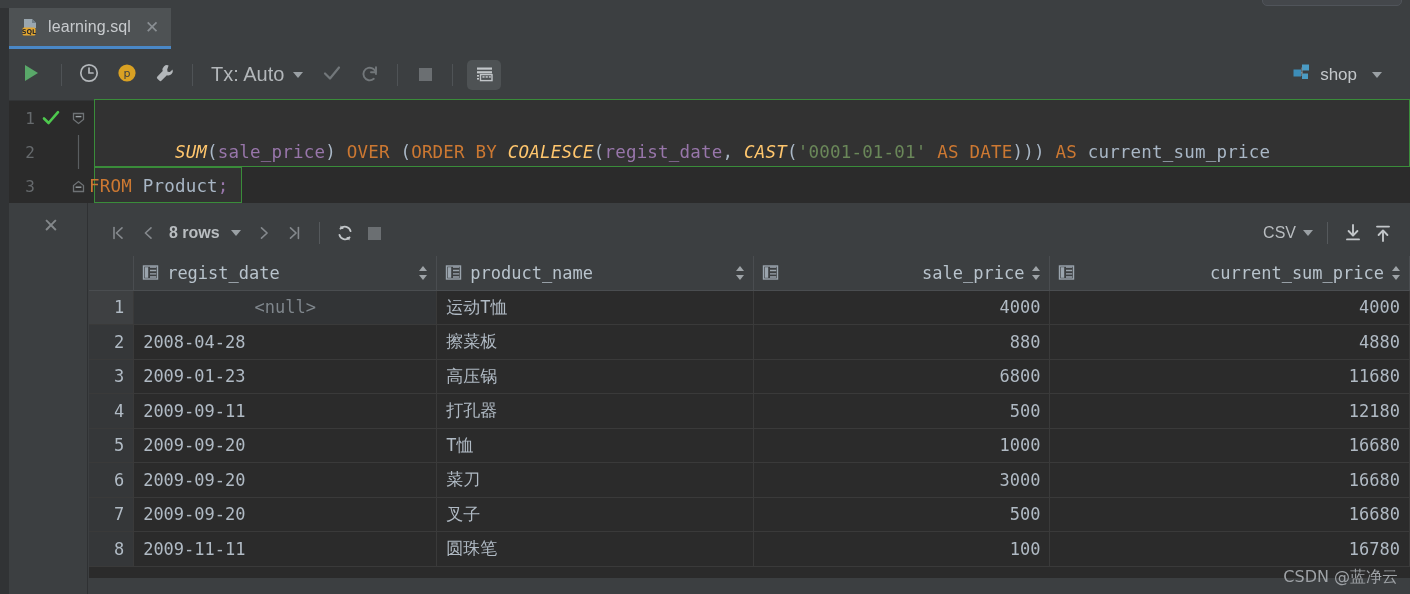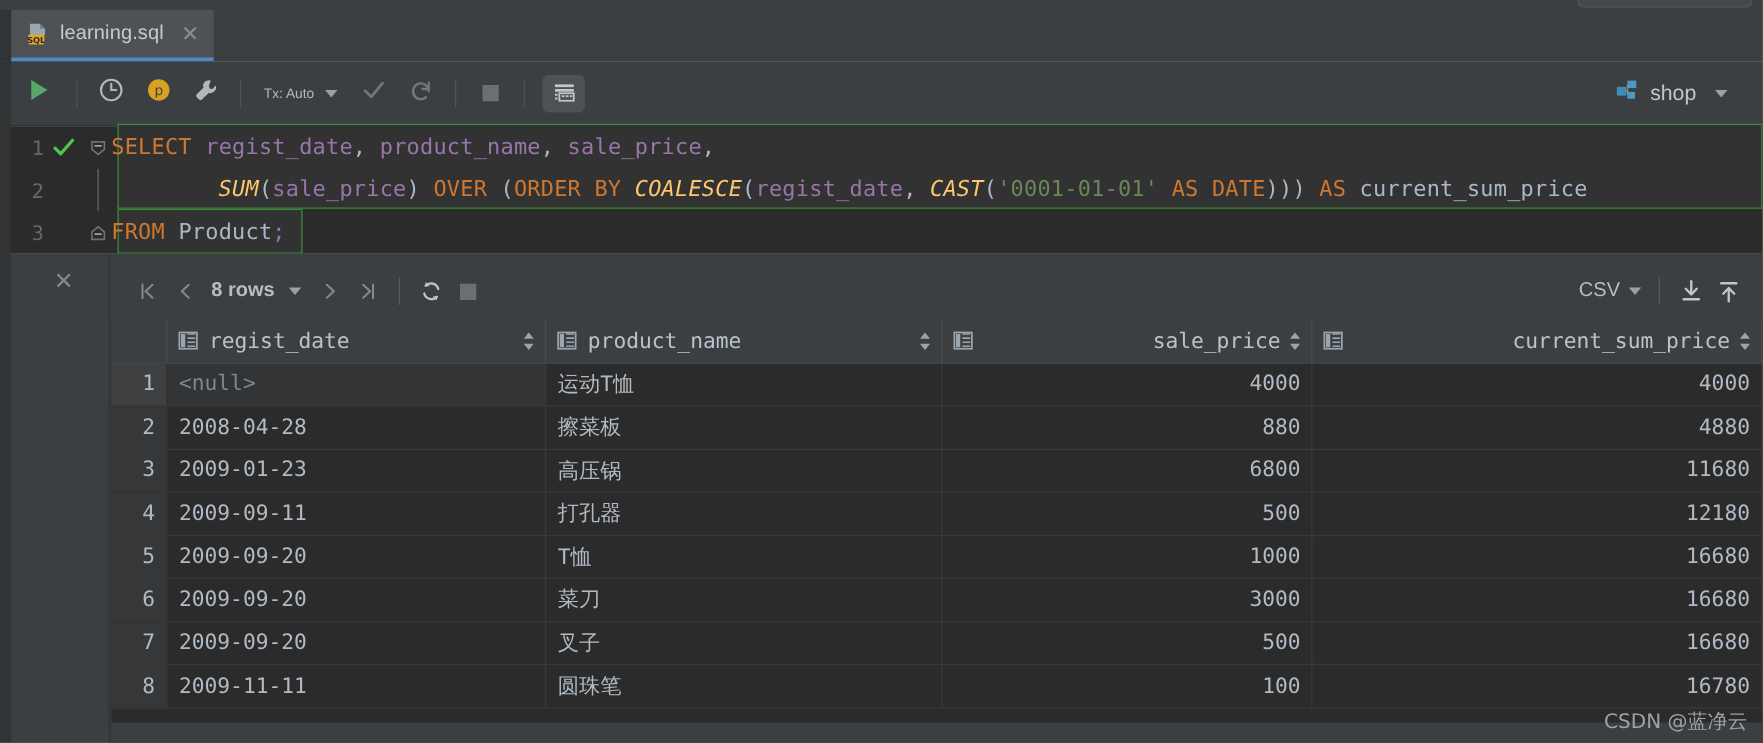--- a/index.html
+++ b/index.html
@@ -2,21 +2,21 @@
 <html><head>
 <meta charset="utf-8">
 <style>
   * { box-sizing: border-box; margin: 0; padding: 0; }
   html, body {
     width: 1410px; height: 594px;
     background: #3c3f41;
     font-family: "Liberation Sans", sans-serif;
     overflow: hidden;
   }
-  .app { position: relative; width: 1410px; height: 594px; background: #86efac; }
+  .app { position: relative; width: 1410px; height: 594px; background: #737373; }
 
   
   .topstrip {
     position: absolute; left: 0; top: 0; width: 1410px; height: 8px;
     background: #3c3f41;
   }
   .cutoff-widget {
     position: absolute; left: 1262px; top: -10px; width: 140px; height: 16px;
     border: 1px solid #50545a; border-radius: 5px; background: #44474b;
   }
@@ -58,21 +58,21 @@
   .tb-item {
     height: 52px; display: flex; align-items: center; justify-content: center;
     flex: 0 0 auto;
   }
   .tb-sep {
     width: 1px; height: 22px; background: #4f5356; margin: 0 8px; flex: 0 0 auto;
   }
   .tb-run { width: 44px; }
   .tb-icon { width: 38px; }
   .tx-label {
-    font-size: 11px; color: #b3b7ba; padding: 0 2px 0 10px; white-space: nowrap;
+    font-size: 20px; color: #b3b7ba; padding: 0 2px 0 10px; white-space: nowrap;
   }
   .caret {
     display: inline-block; width: 0; height: 0; margin-left: 7px;
     border-left: 5px solid transparent; border-right: 5px solid transparent;
     border-top: 6px solid #9aa0a4; vertical-align: middle;
   }
   .tb-spacer { flex: 1 1 auto; }
   .db-chip {
     display: flex; align-items: center; gap: 8px; padding-right: 28px;
     font-size: 17px; color: #c3c7ca; white-space: nowrap;
@@ -185,21 +185,21 @@
     height: 34.5px; font-size: 17px; color: #b0bac4;
     font-family: "DejaVu Sans Mono", monospace;
     border-right: 1px solid #3a3a3a; border-bottom: 1px solid #3a3a3a;
     padding: 0 9px; white-space: nowrap; overflow: hidden;
   }
   td.rownum {
     background: #353739; color: #9aa4ae; text-align: right;
     padding-right: 10px; border-right: 1px solid #3a3a3a;
   }
   tr.selected td.rownum { background: #3e4042; }
-  tr.selected td.cell-first { background: #323436; }
+  tr.selected td.cell-first { background: #323436; text-align: center; }
   td.num { text-align: right; }
   td.cjk { font-family: "DejaVu Sans", sans-serif; font-size: 16.5px; color: #aab4be; }
   .null-val { color: #7f868c; }
 
   .watermark {
     position: absolute; right: 12px; bottom: 6px;
     font-size: 16px; color: #9ea2a6;
     font-family: "DejaVu Sans", sans-serif;
     margin-left: 22px;
   }
@@ -344,21 +344,20 @@
           <svg width="20" height="20" viewBox="0 0 20 20">
             <path d="M3 10.5 L7.6 15 L17 4.2" fill="none" stroke="#4ec94e" stroke-width="2.6" stroke-linecap="round" stroke-linejoin="round"></path>
           </svg>
         </span>
         <span class="ln-fold">
           <svg width="15" height="15" viewBox="0 0 15 15">
             <path d="M2.5 2.5 h10 v6 l-5 4 l-5 -4 z" fill="none" stroke="#6e7275" stroke-width="1.3"></path>
             <path d="M4.6 5.6 h5.8" stroke="#9aa0a4" stroke-width="1.4"></path>
           </svg>
         </span>
-        <span class="ln-code"><span class="kw">SELECT</span><span class="plain"> </span><span class="id">regist_date</span><span class="punc">, </span><span class="id">product_name</span><span class="punc">, </span><span class="id">sale_price</span><span class="punc">,</span></span>
       </div>
 
       <div class="ln" style="top:34px">
         <span class="ln-num">2</span>
         <span class="ln-mark"></span>
         <span class="ln-fold">
           <svg width="15" height="34" viewBox="0 0 15 34">
             <path d="M7.5 0 V34" stroke="#5a5e61" stroke-width="1.2"></path>
           </svg>
         </span>

